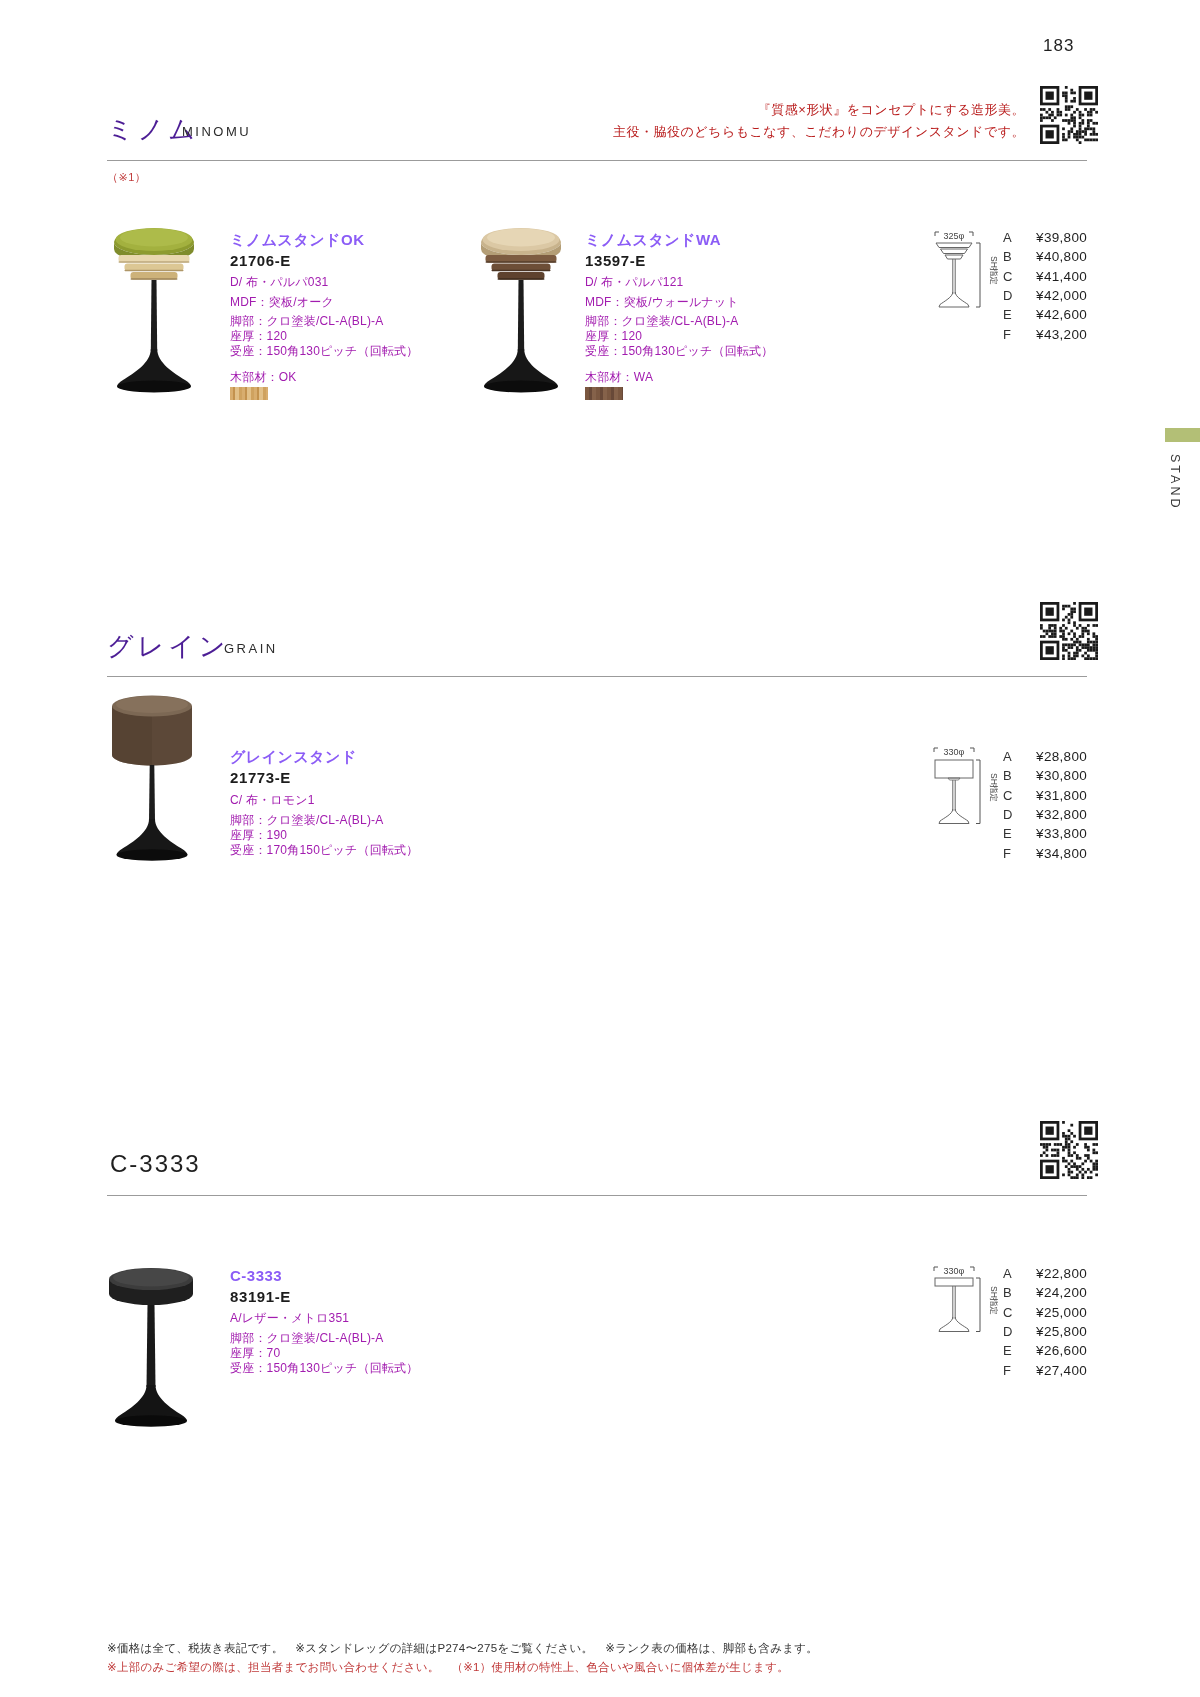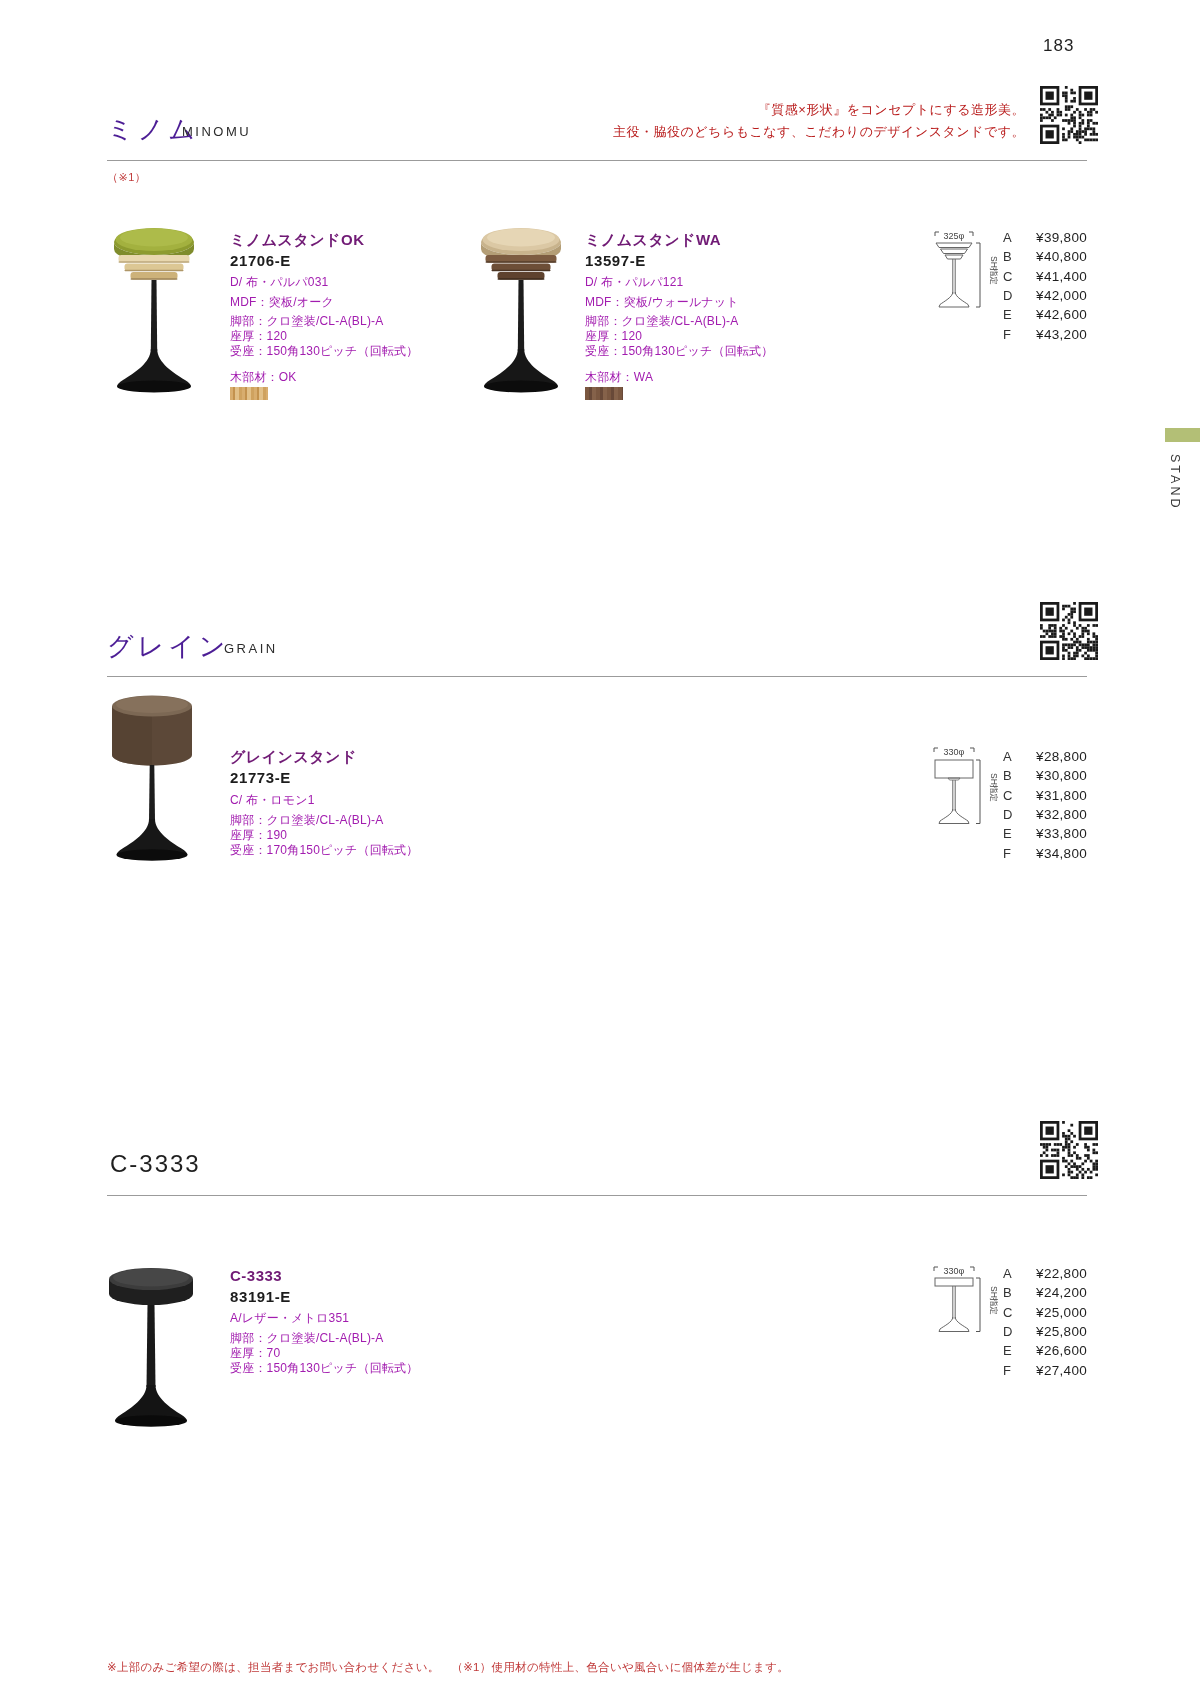--- a/index.html
+++ b/index.html
@@ -5,21 +5,21 @@
   html,body{margin:0;padding:0;background:#fff;}
   .page{position:relative;width:1200px;height:1697px;background:#fff;overflow:hidden;
         font-family:"Liberation Sans","DejaVu Sans",sans-serif;color:#2b2b2b;}
   .abs{position:absolute;}
   .sec-title-jp{font-size:26px;letter-spacing:4px;color:#4c1d95;font-weight:400;}
   .sec-title-en{font-size:13px;letter-spacing:2.5px;color:#2b2b2b;}
   .sec-title-latin{font-size:24px;letter-spacing:2px;color:#1f1f1f;font-weight:400;}
   .rule{height:0;border-top:1px solid #9b9b9b;}
   .tagline{font-size:13px;color:#b91c1c;letter-spacing:.5px;white-space:nowrap;text-align:right;}
   .note-red{font-size:11px;color:#c03a3a;letter-spacing:.5px;}
-  .ptitle{font-size:15px;font-weight:bold;color:#701a75;letter-spacing:.5px;white-space:nowrap;}
+  .ptitle{font-size:15px;font-weight:bold;color:#8b5cf6;letter-spacing:.5px;white-space:nowrap;}
   .pcode{font-size:15px;font-weight:bold;color:#1c1c1c;letter-spacing:.6px;white-space:nowrap;}
   .spec{font-size:12px;color:#a21caf;letter-spacing:.2px;white-space:nowrap;}
   .price-table{width:84px;display:flex;flex-direction:column;}
   .price-row{height:19.3px;display:flex;justify-content:space-between;align-items:center;}
   .rank{font-size:13px;color:#333;}
   .price{font-size:13.5px;color:#1f1f1f;letter-spacing:.3px;}
   .qr{width:58px;height:58px;}
   .swatch{width:38px;height:13px;}
   .swatch-ok{background:repeating-linear-gradient(90deg,#d8ad6e 0 3px,#c3924e 3px 5px,#e2c088 5px 9px,#cfa25f 9px 12px);}
   .swatch-wa{background:repeating-linear-gradient(90deg,#7a5740 0 4px,#684938 4px 7px,#85624a 7px 11px);}
@@ -644,15 +644,16 @@
     <div class="price-row">
         <span class="rank">E</span>
         <span class="price">¥26,600</span>
       </div>
     <div class="price-row">
         <span class="rank">F</span>
         <span class="price">¥27,400</span>
       </div>
   </div>
 
+  <div class="abs footer-line footer-black" style="left:107px;top:1641px;">※価格は全て、税抜き表記です。　※スタンドレッグの詳細はP274〜275をご覧ください。　※ランク表の価格は、脚部も含みます。</div>
   <div class="abs footer-line footer-red" style="left:107px;top:1660px;">※上部のみご希望の際は、担当者までお問い合わせください。　（※1）使用材の特性上、色合いや風合いに個体差が生じます。</div>
 
 </div>
 
 </body></html>

